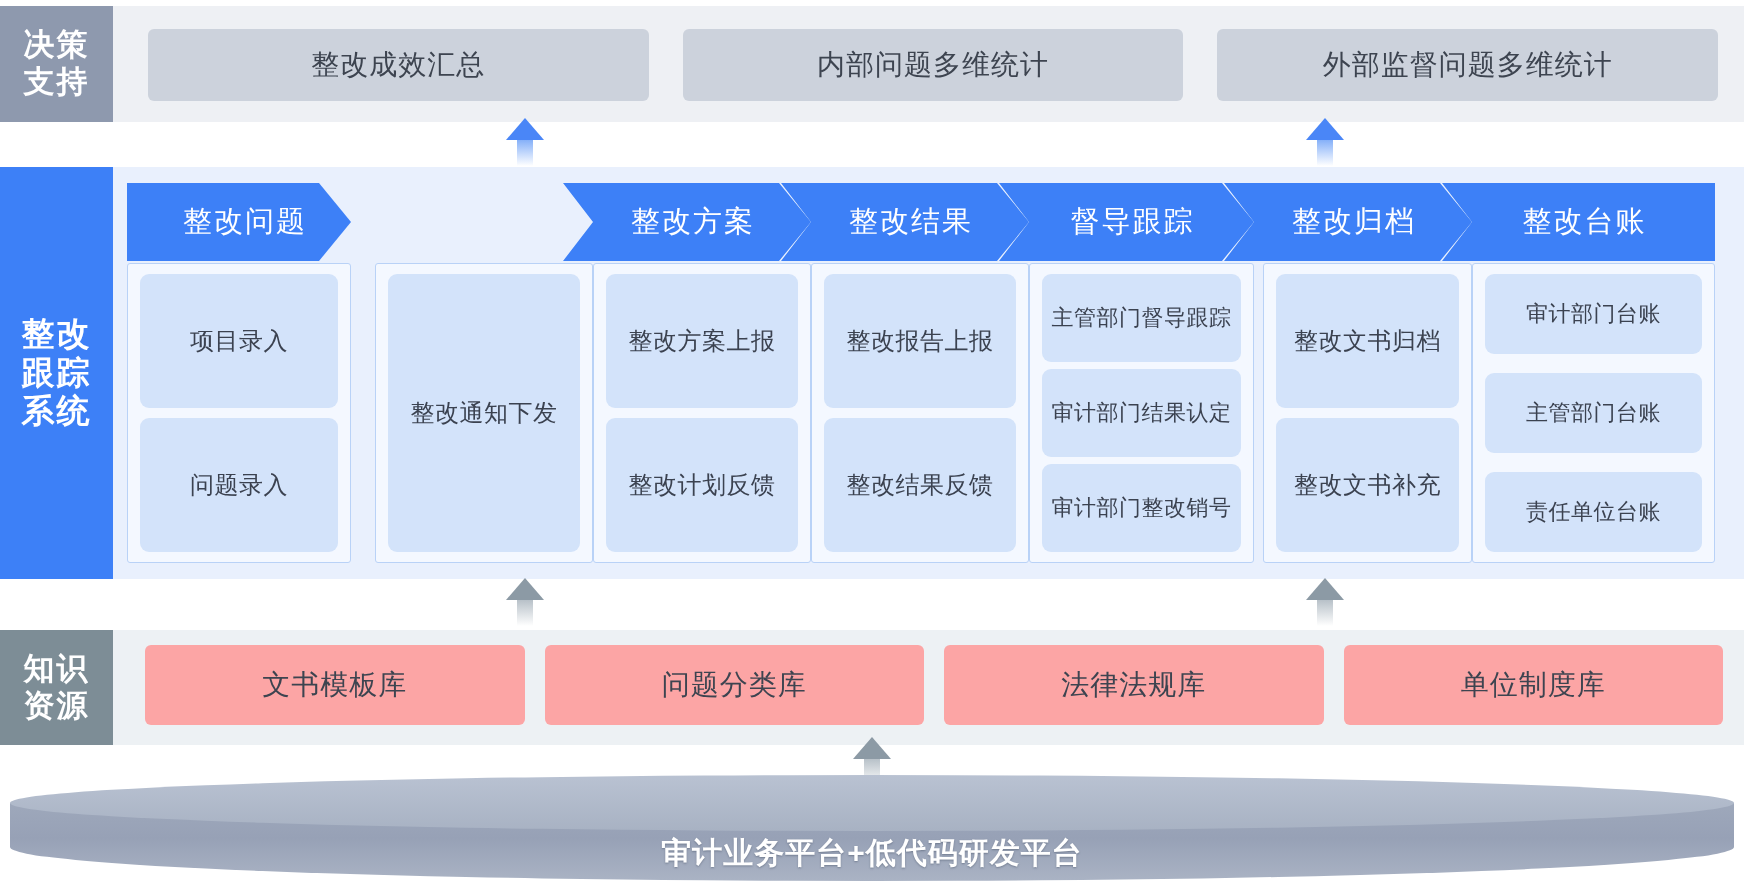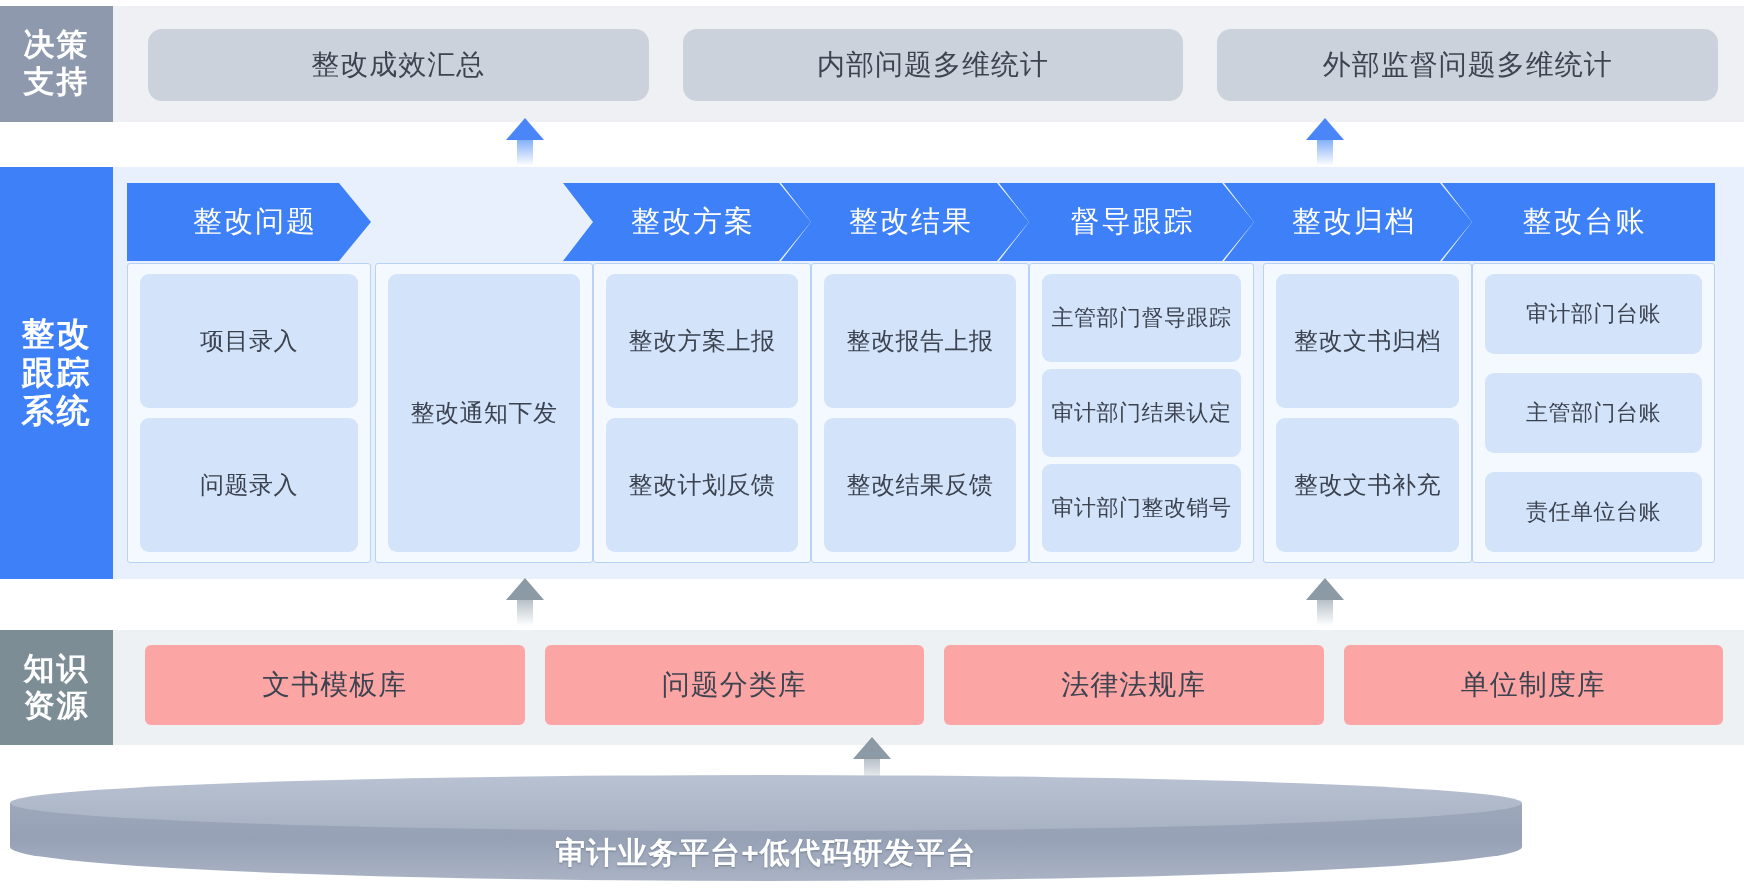--- a/index.html
+++ b/index.html
@@ -34,21 +34,21 @@
     background: #8e99ae; font-size: 31px;
   }
   .decision-cards {
     position: absolute; left: 148px; top: 29px;
     width: 1570px; height: 72px;
     display: flex; gap: 34px;
   }
   .decision-card {
     flex: 1 1 0;
     background: #ccd2dc;
-    border-radius: 14px;
+    border-radius: 6px;
     display: flex; align-items: center; justify-content: center;
     color: #3d4450;
     font-size: 28px;
     letter-spacing: 1px;
   }
 
   
   .arrow-up { position: absolute; width: 38px; height: 48px; }
   .arrow-up .shaft {
     position: absolute; left: 11px; bottom: 0; width: 16px; height: 28px;
@@ -147,21 +147,21 @@
   .knowledge-card {
     flex: 1 1 0;
     background: #fca5a5;
     border-radius: 6px;
     display: flex; align-items: center; justify-content: center;
     color: #3d4450; font-size: 28px; letter-spacing: 1px;
   }
 
   
   #platform {
-    position: absolute; left: 10px; top: 775px; width: 1512px; height: 112px;
+    position: absolute; left: 10px; top: 775px; width: 1724px; height: 112px;
   }
   #cyl-body {
     position: absolute; left: 0; top: 28px; width: 100%; height: 78px;
     background: linear-gradient(to bottom, #9ea8bb 0%, #97a1b6 45%, #aab3c4 100%);
     border-bottom-left-radius: 50% 34px;
     border-bottom-right-radius: 50% 34px;
   }
   #cyl-top {
     position: absolute; left: 0; top: 0; width: 100%; height: 56px;
     background: linear-gradient(to bottom, #b9c2d2, #a8b2c3);
@@ -204,21 +204,21 @@
   <div id="system-row"></div>
 
   <div id="system-label" class="band-label">
     <span>整改</span>
     <span>跟踪</span>
     <span>系统</span>
   </div>
 
   <div id="flow">
 
-    <div class="flow-col" style="left:0px; width:244px;">
+    <div class="flow-col" style="left:0px; width:224px;">
       <div class="chev first">
         <span class="chev-text">整改问题</span>
       </div>
       <div class="col-body">
         <div class="sub-card">项目录入</div>
         <div class="sub-card">问题录入</div>
       </div>
     </div>
 
     <div class="flow-col" style="left:218px; width:248px;">

